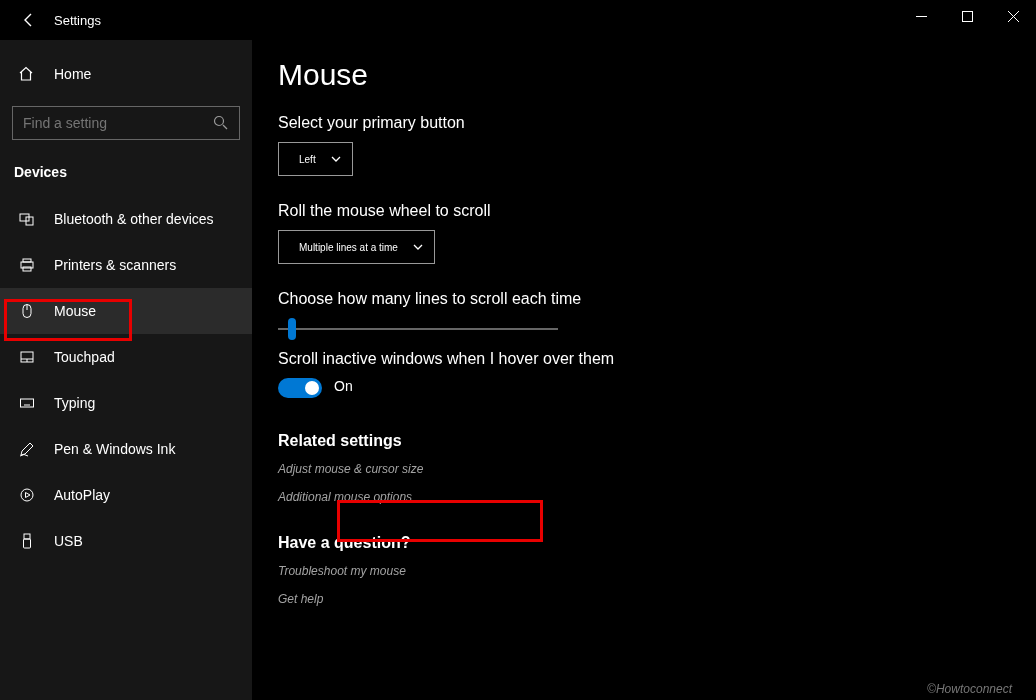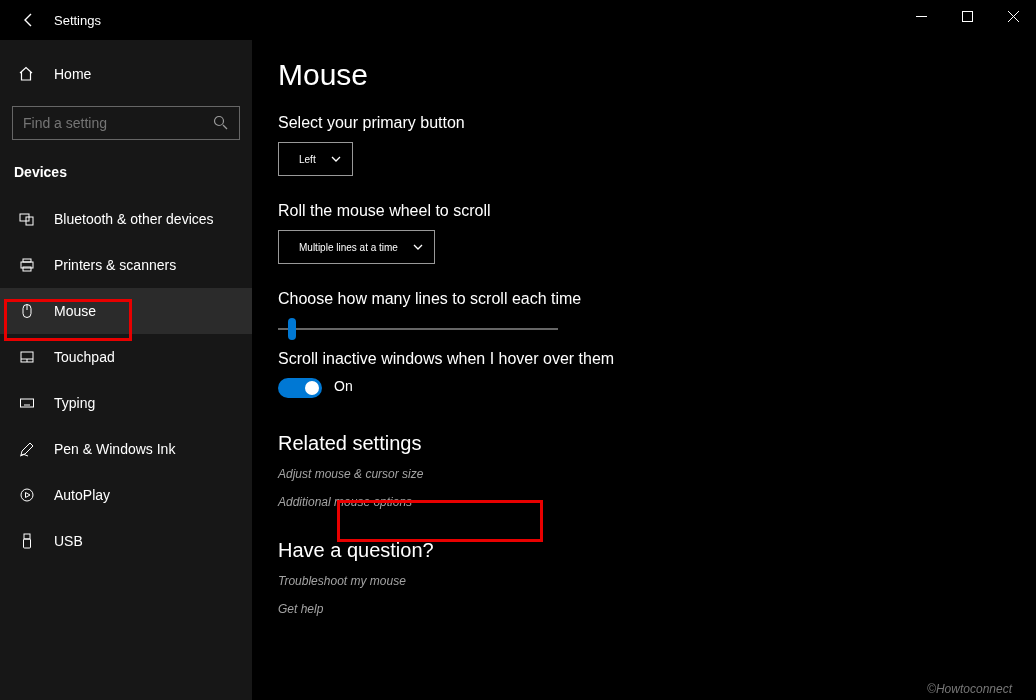--- a/index.html
+++ b/index.html
@@ -45,21 +45,21 @@
 .slider-track { position: absolute; top: 50%; left: 0; right: 0; height: 2px; background: #666; transform: translateY(-50%); }
 .slider-thumb { position: absolute; top: 50%; transform: translate(-50%, -50%); width: 8px; height: 22px; background: #0078d4; border-radius: 4px; }
 
 
 .toggle-row { display: flex; align-items: flex-start; margin-top: 8px; margin-bottom: 34px;}
 .toggle { width: 44px; height: 20px; background: #0078d4; border-radius: 10px; position: relative; margin-right: 12px; }
 .toggle .knob { position: absolute; right: 3px; top: 3px; width: 14px; height: 14px; background: #fff; border-radius: 50%; }
 .toggle-label { font-size: 14px; }
 
 
-h2.section-title { font-size: 20px; font-weight: 400; margin-bottom: 12px; }
+h2.section-title { font-size: 16px; font-weight: 700; margin-bottom: 12px; }
 .link { color: #a3a3a3; font-size: 12px; display: block; margin-bottom: 14px; cursor:pointer;font-style:italic; }
 
 
 .hl-red { border: 3px solid #e80000; position: absolute; pointer-events: none; }
 .hl1 { left: 4px; top: 299px; width: 128px; height: 42px; }
 .hl2 { left: 337px; top: 500px; width: 206px; height: 42px; }
 
 
 .watermark { position: absolute; right: 24px; bottom: 4px; font-size: 12px; color: #777; font-style: italic;}
 

